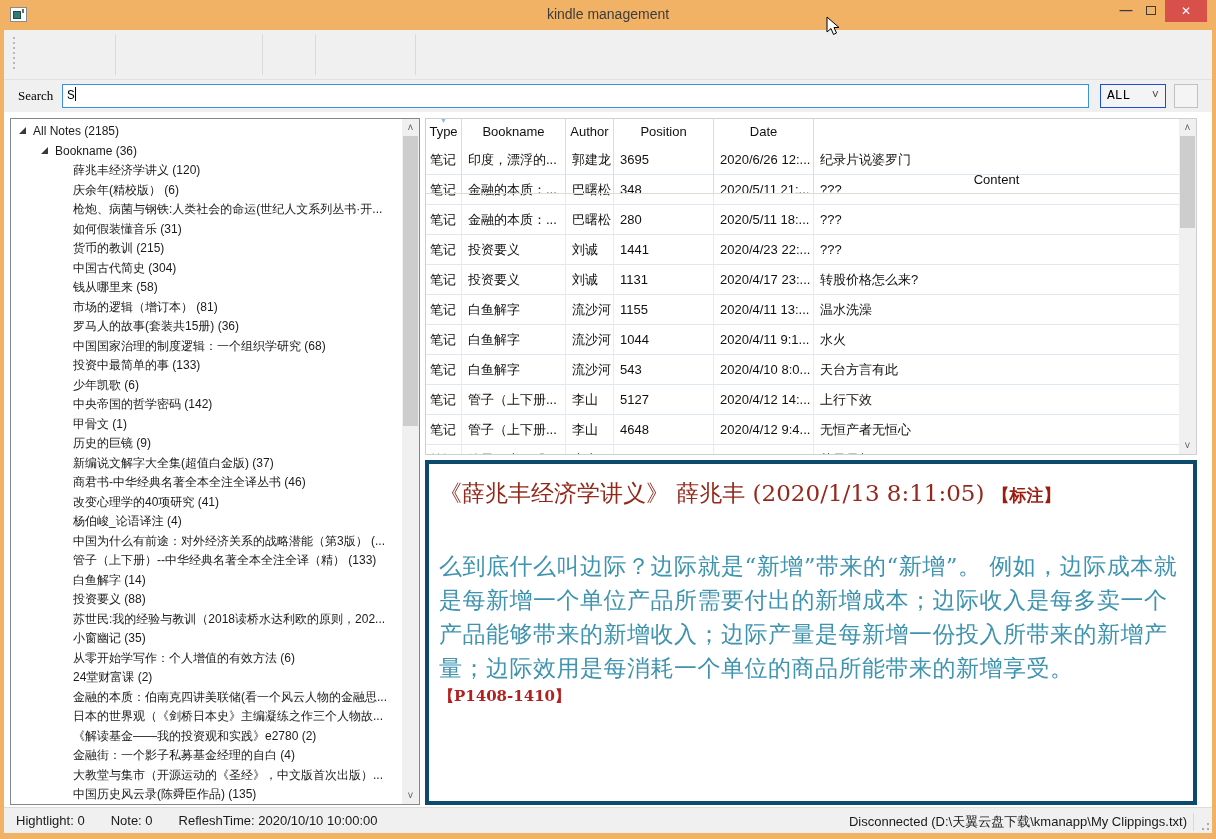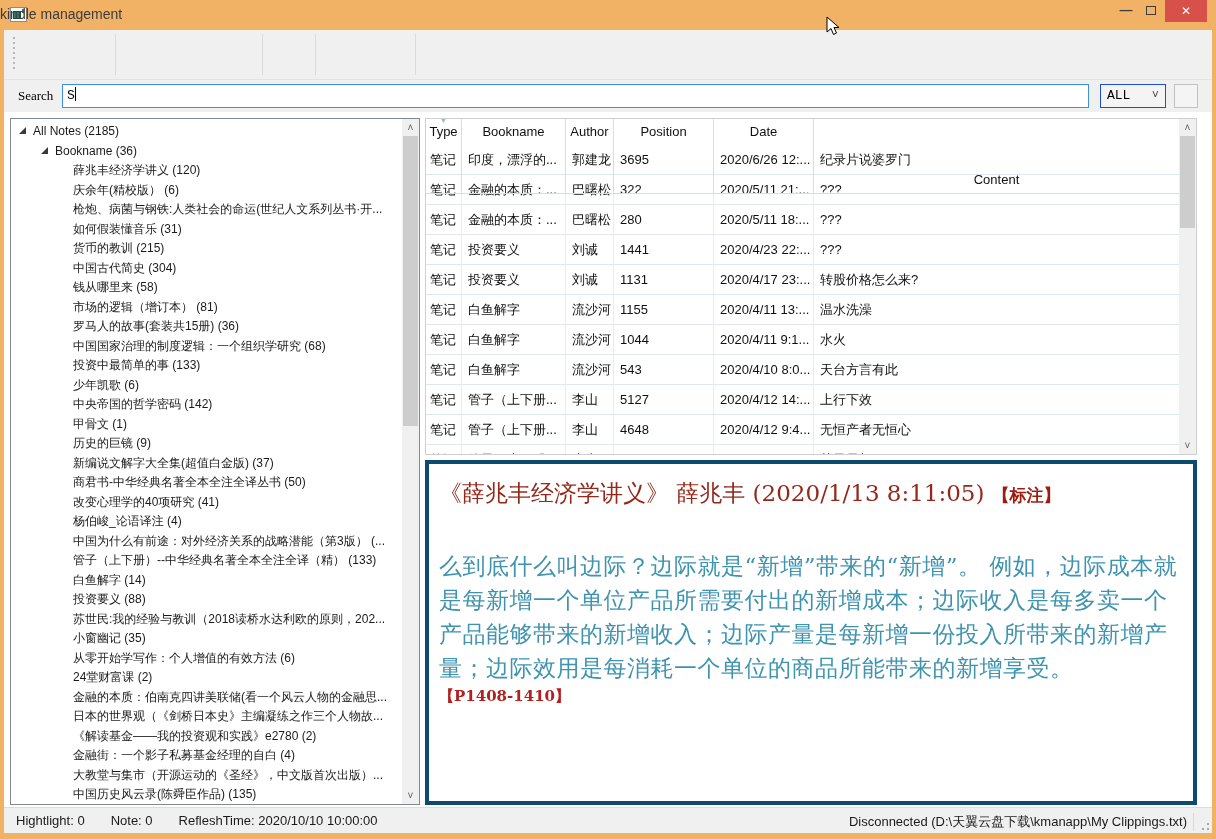--- a/index.html
+++ b/index.html
@@ -6,21 +6,21 @@
   html,body { width:1216px; height:839px; overflow:hidden; }
   body { font-family:"Liberation Sans", sans-serif; font-size:13px; color:#1a1a1a; }
 
   .window { position:relative; width:1216px; height:839px; background:#f1b266; }
 
   
   .titlebar { position:absolute; top:0; left:0; right:0; height:30px; background:#f1b266; }
   .app-icon { position:absolute; left:10px; top:7px; width:17px; height:15px; background:#fdfdfd; border:1px solid #8a8a8a; }
   .app-icon .pane { position:absolute; left:2px; top:3px; width:8px; height:8px; background:#2f7d72; border:1px solid #1d4f48; }
   .app-icon .bar { position:absolute; right:2px; top:1px; width:2px; height:4px; background:#6a6a6a; }
-  .title-text { position:absolute; top:6px; left:0; right:0; text-align:left; font-size:14px; color:#3c3c3c; }
+  .title-text { position:absolute; top:6px; left:0; right:0; text-align:center; font-size:14px; color:#3c3c3c; }
   .caption-btn { position:absolute; top:0; height:22px; text-align:center; line-height:20px; color:#3c3c3c; font-size:13px; }
   .btn-min { right:80px; width:20px; font-weight:bold; }
   .btn-max { right:55px; width:20px; }
   .max-glyph { display:inline-block; width:10px; height:9px; border:1px solid #3c3c3c; margin-top:6px; background:transparent; }
   .btn-close { right:9px; width:42px; background:#d8504a; color:#fff; font-size:12px; line-height:22px; }
   
   .cursor { position:absolute; left:826px; top:16px; z-index:50; }
 
   
   .inner { position:absolute; top:30px; left:4px; right:4px; bottom:6px; background:#ffffff; }
@@ -166,21 +166,21 @@
               <div class="tree-row lv2"><span>少年凯歌 (6)</span></div>
 
               <div class="tree-row lv2"><span>中央帝国的哲学密码 (142)</span></div>
 
               <div class="tree-row lv2"><span>甲骨文 (1)</span></div>
 
               <div class="tree-row lv2"><span>历史的巨镜 (9)</span></div>
 
               <div class="tree-row lv2"><span>新编说文解字大全集(超值白金版) (37)</span></div>
 
-              <div class="tree-row lv2"><span>商君书-中华经典名著全本全注全译丛书 (50)</span></div>
+              <div class="tree-row lv2"><span>商君书-中华经典名著全本全注全译丛书 (46)</span></div>
 
               <div class="tree-row lv2"><span>改变心理学的40项研究 (41)</span></div>
 
               <div class="tree-row lv2"><span>杨伯峻_论语译注 (4)</span></div>
 
               <div class="tree-row lv2"><span>中国为什么有前途：对外经济关系的战略潜能（第3版） (...</span></div>
 
               <div class="tree-row lv2"><span>管子（上下册）--中华经典名著全本全注全译（精） (133)</span></div>
 
               <div class="tree-row lv2"><span>白鱼解字 (14)</span></div>
@@ -235,21 +235,21 @@
                 <div class="td">郭建龙</div>
                 <div class="td">3695</div>
                 <div class="td">2020/6/26 12:...</div>
                 <div class="td" style="border-right:none;">纪录片说婆罗门</div>
               </div>
 
               <div class="trow">
                 <div class="td type">笔记</div>
                 <div class="td">金融的本质：...</div>
                 <div class="td">巴曙松</div>
-                <div class="td">322</div>
+                <div class="td">348</div>
                 <div class="td">2020/5/11 21:...</div>
                 <div class="td" style="border-right:none;">???</div>
               </div>
 
               <div class="trow">
                 <div class="td type">笔记</div>
                 <div class="td">金融的本质：...</div>
                 <div class="td">巴曙松</div>
                 <div class="td">280</div>
                 <div class="td">2020/5/11 18:...</div>

